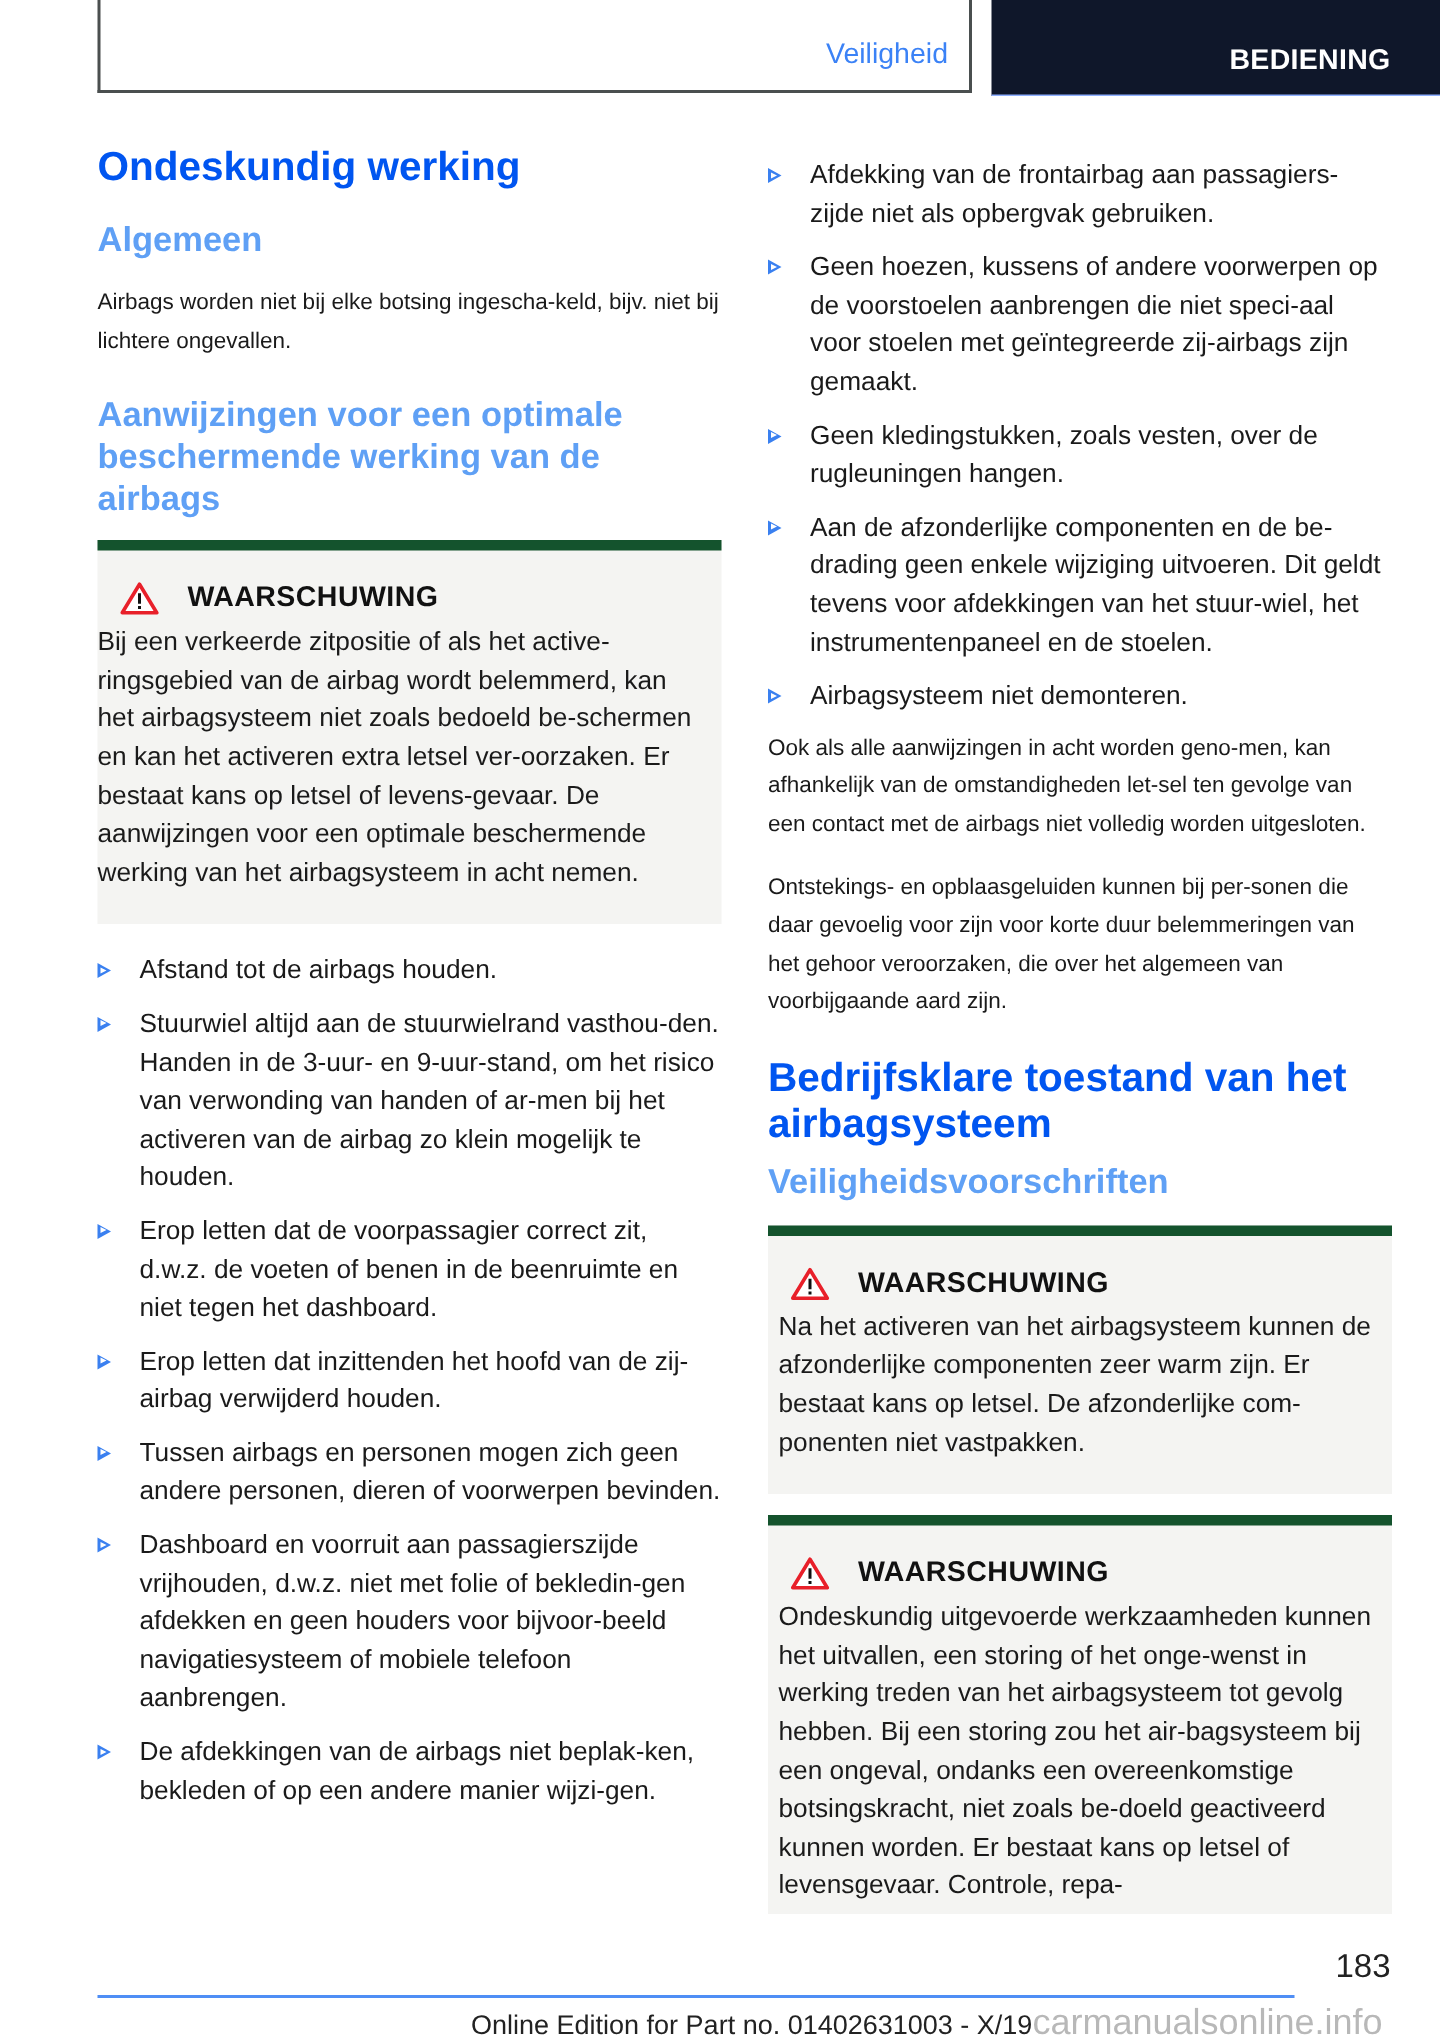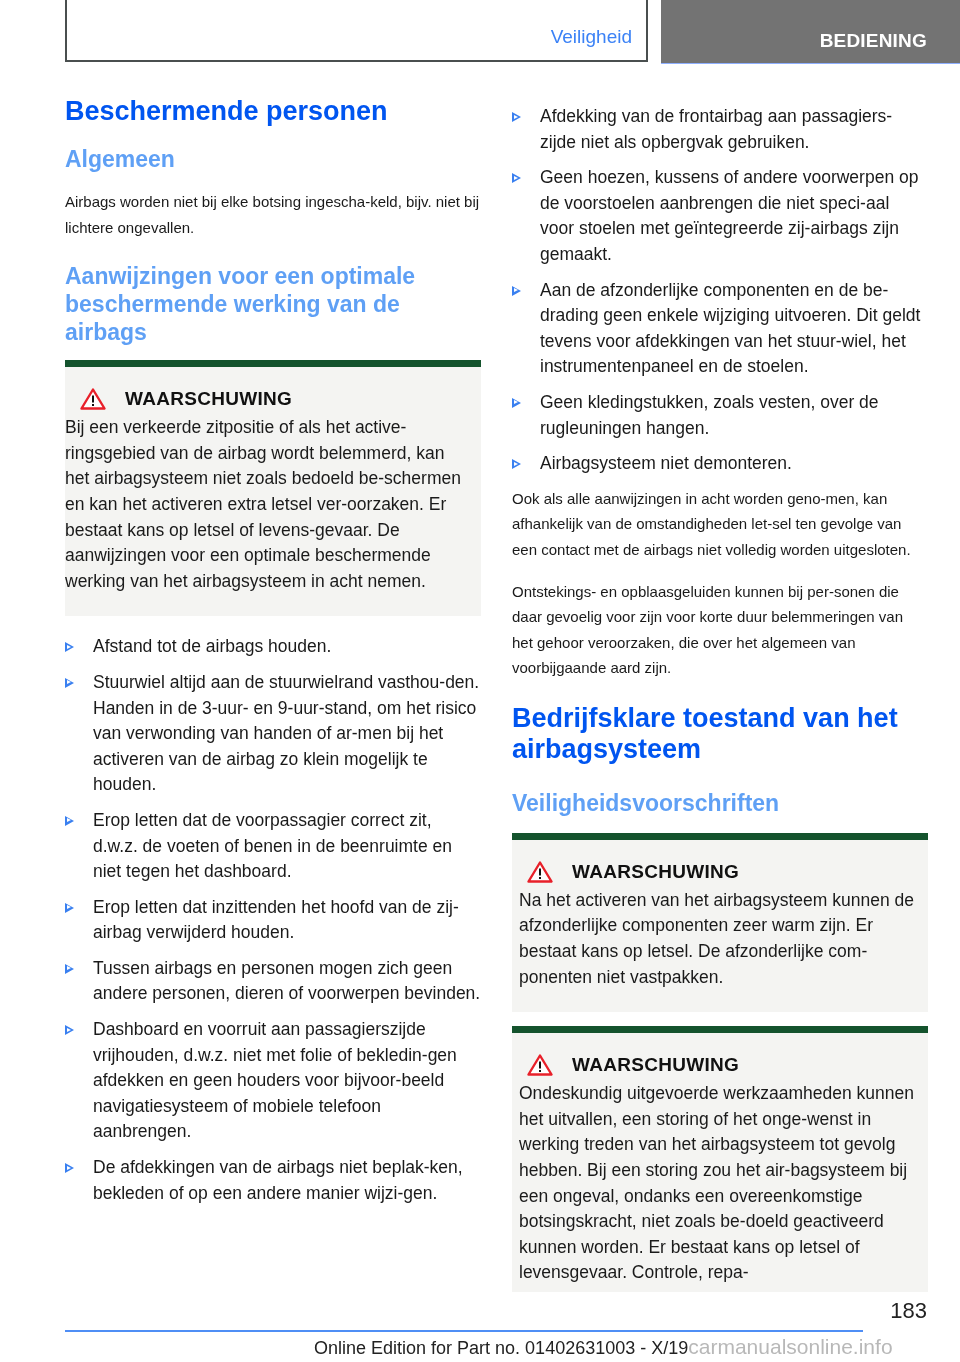--- a/index.html
+++ b/index.html
@@ -1,21 +1,21 @@
 <!DOCTYPE html>
 <html><head>
 <meta charset="utf-8">
 <style>
   html, body { margin:0; padding:0; background:#ffffff; }
   body { width:960px; height:1362px; position:relative; overflow:hidden;
          font-family:"Liberation Sans", sans-serif; color:#1a1a1a; }
   .hdr-box { position:absolute; left:65px; top:-2px; width:583px; height:64px;
              border:2px solid #4a4f4f; border-top:none; box-sizing:border-box; }
   .hdr-section { position:absolute; right:14px; bottom:12px; font-size:19px; color:#3b82f6;text-align:center; }
-  .hdr-chapter { position:absolute; left:661px; top:0; width:299px; height:64px; background:#737373;
+  .hdr-chapter { position:absolute; left:661px; top:0; width:299px; height:64px; background:#0f172a;
                  border-bottom:1px solid #8fb0ff; box-sizing:border-box; }
   .hdr-chapter span { position:absolute; right:33px; bottom:11px; color:#fff; font-weight:bold; font-size:19px; letter-spacing:0.2px; }
 
   .col { position:absolute; top:96px; width:416px; }
   .col-left { left:65px; }
   .col-right { left:512px; }
 
   .h1 { color:#0055f0; font-weight:bold; font-size:27px; line-height:31px; margin:0 0 18px 0; }
   .h2 { color:#5fa0f5; font-weight:bold; font-size:23px; line-height:28px; margin:0 0 6px 0; }
   .p { font-size:15px; line-height:25.6px; margin:16px 0 13px 0; }
@@ -30,34 +30,34 @@
   ul.bul { list-style:none; margin:0; padding:0; }
   ul.bul li { position:relative; padding-left:28px; font-size:17.5px; line-height:25.6px; margin-bottom:10px; }
   ul.bul li .tri { position:absolute; left:0; top:8px; width:0; height:0;
                    border-top:5px solid transparent; border-bottom:5px solid transparent; border-left:9px solid #3a80f0; }
   ul.bul li .tri::after { content:""; position:absolute; left:-7px; top:-2.5px; width:0; height:0;
                    border-top:2.5px solid transparent; border-bottom:2.5px solid transparent; border-left:4.5px solid #fff; }
 
   .footer-line { position:absolute; left:65px; top:1330px; width:798px; height:2px; background:#4f8ef5; }
   .page-num { position:absolute; right:33px; top:1298px; font-weight:normal; font-size:22px; color:#222; }
   .footer-text { position:absolute; left:314px; top:1335px; font-size:18px; color:#222; white-space:nowrap; }
-  .footer-text .wm { color:#b8b8b8; font-size:21px; }
+  .footer-text .wm { color:#b8b8b8; font-size:24px; }
 </style>
 </head>
 <body>
 
 <div class="hdr-box">
   <span class="hdr-section">Veiligheid</span>
 </div>
 <div class="hdr-chapter">
   <span>BEDIENING</span>
 </div>
 
 <div class="col col-left">
-  <div class="h1">Beschermende personen</div>
+  <div class="h1">Ondeskundig werking</div>
   <div class="h2">Algemeen</div>
   <div class="p" style="margin-bottom:22px">Airbags worden niet bij elke botsing ingescha-keld, bijv. niet bij lichtere ongevallen.</div>
   <div class="h2" style="margin-bottom:14px">Aanwijzingen voor een optimale beschermende werking van de airbags</div>
 
   <div class="warn" style="margin-top:14px;">
     <div class="warn-title">
       <svg viewBox="0 0 26 22">
         <polygon points="13,1.5 24.5,20.5 1.5,20.5" fill="#fff" stroke="#e8202a" stroke-width="2.4" stroke-linejoin="round"></polygon>
         <rect x="12" y="7.5" width="2" height="7" fill="#111"></rect>
         <rect x="12" y="16" width="2" height="2" fill="#111"></rect>
@@ -75,27 +75,27 @@
     <li><span class="tri"></span><span>Tussen airbags en personen mogen zich geen andere personen, dieren of voorwerpen bevinden.</span></li>
     <li><span class="tri"></span><span>Dashboard en voorruit aan passagierszijde vrijhouden, d.w.z. niet met folie of bekledin-gen afdekken en geen houders voor bijvoor-beeld navigatiesysteem of mobiele telefoon aanbrengen.</span></li>
     <li><span class="tri"></span><span>De afdekkingen van de airbags niet beplak-ken, bekleden of op een andere manier wijzi-gen.</span></li>
   </ul>
 </div>
 
 <div class="col col-right" style="top:104px;">
   <ul class="bul">
     <li><span class="tri"></span><span>Afdekking van de frontairbag aan passagiers-zijde niet als opbergvak gebruiken.</span></li>
     <li><span class="tri"></span><span>Geen hoezen, kussens of andere voorwerpen op de voorstoelen aanbrengen die niet speci-aal voor stoelen met geïntegreerde zij-airbags zijn gemaakt.</span></li>
+    <li><span class="tri"></span><span>Geen kledingstukken, zoals vesten, over de rugleuningen hangen.</span></li>
     <li><span class="tri"></span><span>Aan de afzonderlijke componenten en de be-drading geen enkele wijziging uitvoeren. Dit geldt tevens voor afdekkingen van het stuur-wiel, het instrumentenpaneel en de stoelen.</span></li>
-    <li><span class="tri"></span><span>Geen kledingstukken, zoals vesten, over de rugleuningen hangen.</span></li>
     <li><span class="tri"></span><span>Airbagsysteem niet demonteren.</span></li>
   </ul>
   <div class="p" style="margin-top:-1px">Ook als alle aanwijzingen in acht worden geno-men, kan afhankelijk van de omstandigheden let-sel ten gevolge van een contact met de airbags niet volledig worden uitgesloten.</div>
   <div class="p" style="margin-bottom:22px">Ontstekings- en opblaasgeluiden kunnen bij per-sonen die daar gevoelig voor zijn voor korte duur belemmeringen van het gehoor veroorzaken, die over het algemeen van voorbijgaande aard zijn.</div>
-  <div class="h1" style="margin-bottom:24px">Bedrijfsklare toestand van het airbagsysteem</div>
+  <div class="h1" style="margin-bottom:8px">Bedrijfsklare toestand van het airbagsysteem</div>
   <div class="h2" style="margin-bottom:16px">Veiligheidsvoorschriften</div>
 
   <div class="warn" style="margin-top:0; margin-bottom:14px;">
     <div class="warn-title">
       <svg viewBox="0 0 26 22">
         <polygon points="13,1.5 24.5,20.5 1.5,20.5" fill="#fff" stroke="#e8202a" stroke-width="2.4" stroke-linejoin="round"></polygon>
         <rect x="12" y="7.5" width="2" height="7" fill="#111"></rect>
         <rect x="12" y="16" width="2" height="2" fill="#111"></rect>
       </svg>
       <span>WAARSCHUWING</span>

